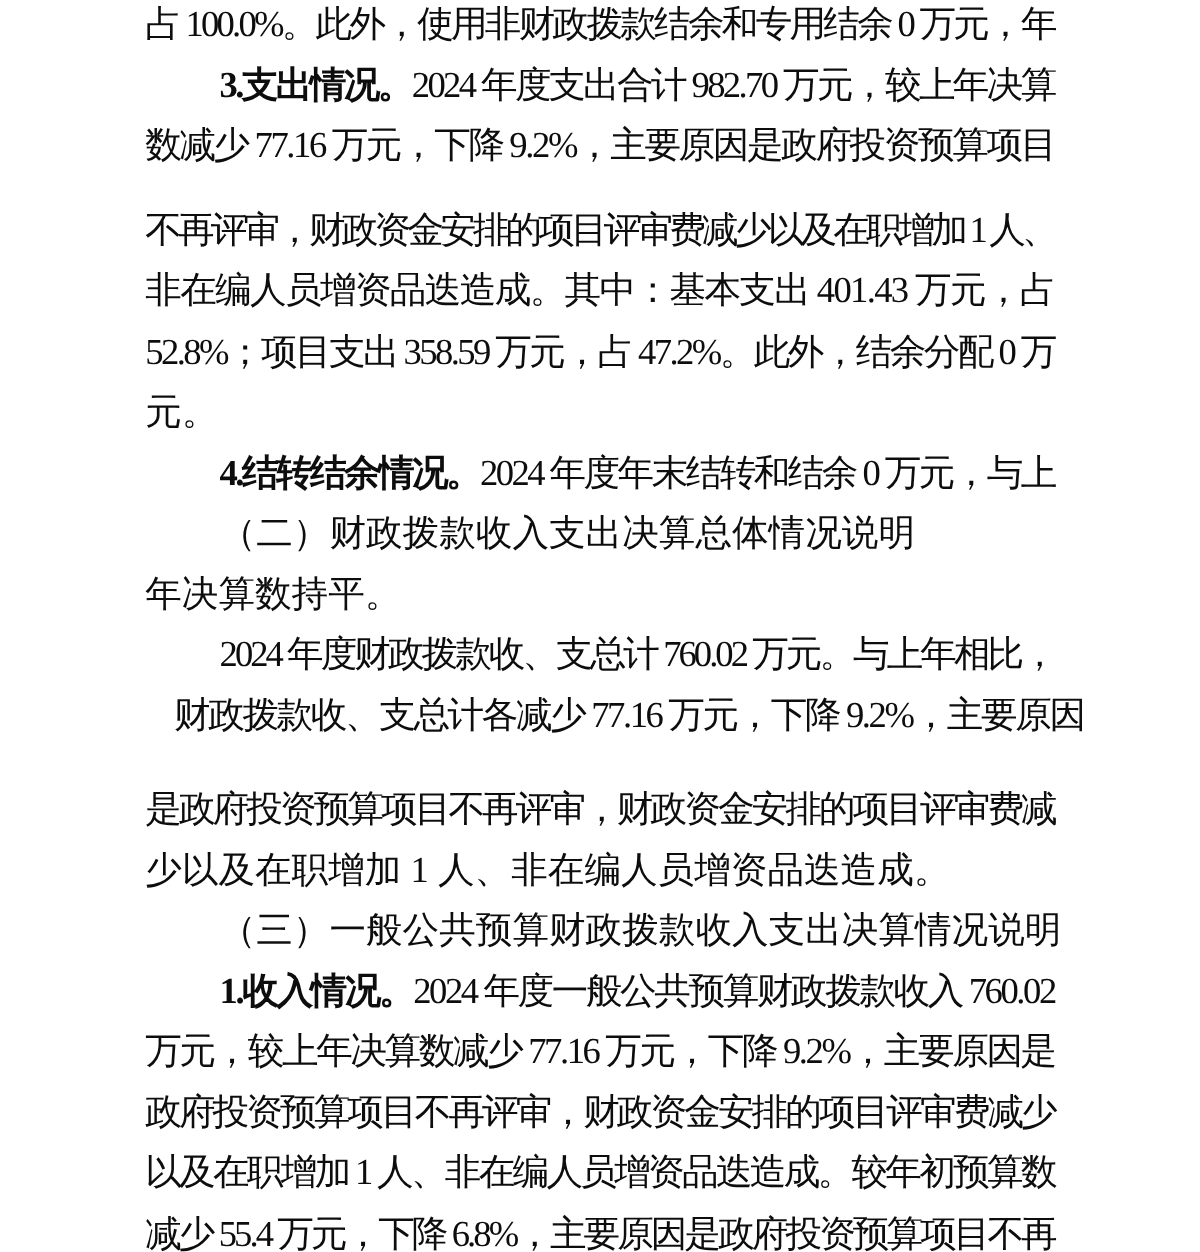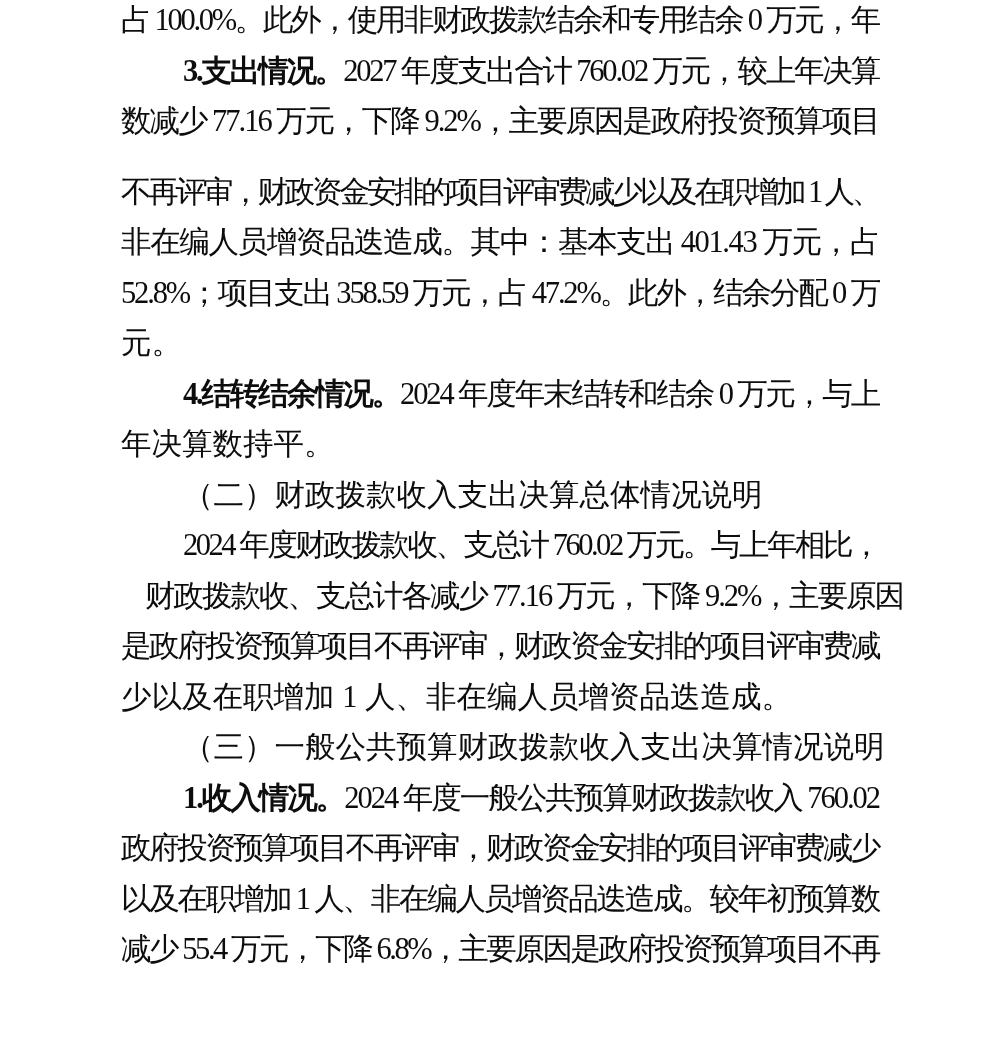--- a/index.html
+++ b/index.html
@@ -38,33 +38,34 @@
     font-weight: 700;
   }
 </style>
 </head>
 <body>
 
 <div class="page">
   <div class="content">
 
     <div class="line j" style="letter-spacing: -2.29309px;"><span>占 100.0%。此外，使用非财政拨款结余和专用结余 0 万元，年</span></div>
-    <div class="line j ind" style="letter-spacing: -2.18015px;"><span class="b">3.支出情况。</span><span>2027 年度支出合计 760.02 万元，较上年决算</span></div>
+    <div class="line j ind" style="letter-spacing: -2.18015px;"><span class="b">3.支出情况。</span><span>2024 年度支出合计 982.70 万元，较上年决算</span></div>
     <div class="line j" style="letter-spacing: -2.00138px; text-align: right;"><span>数减少 77.16 万元，下降 9.2%，主要原因是政府投资预算项目</span></div>
     <div class="line j" style="letter-spacing: -3.2px; margin-top: 20px;"><span>不再评审，财政资金安排的项目评审费减少以及在职增加 1 人、</span></div>
     <div class="line j" style="letter-spacing: -1.375px;"><span>非在编人员增资品迭造成。其中：基本支出 401.43 万元，占</span></div>
     <div class="line j" style="letter-spacing: -2.1457px; font-family: Liberation Serif, serif;"><span>52.8%；项目支出 358.59 万元，占 47.2%。此外，结余分配 0 万</span></div>
     <div class="line"><span>元。</span></div>
     <div class="line j ind" style="letter-spacing: -2.14516px;"><span class="b">4.结转结余情况。</span><span>2024 年度年末结转和结余 0 万元，与上</span></div>
+    <div class="line ind"><span>（二）财政拨款收入支出决算总体情况说明</span></div>
     <div class="line"><span>年决算数持平。</span></div>
-    <div class="line ind"><span>（二）财政拨款收入支出决算总体情况说明</span></div>
     <div class="line j ind" style="letter-spacing: -2.47727px;"><span>2024 年度财政拨款收、支总计 760.02 万元。与上年相比，</span></div>
     <div class="line j" style="letter-spacing: -2.00138px; margin-left: 24px;"><span>财政拨款收、支总计各减少 77.16 万元，下降 9.2%，主要原因</span></div>
-    <div class="line j" style="letter-spacing: -2.42593px;"><span>是政府投资预算项目不再评审，财政资金安排的项目评审费减</span></div>
+    <div class="line j" style="letter-spacing: -2.42593px; margin-top: 28px;"><span>是政府投资预算项目不再评审，财政资金安排的项目评审费减</span></div>
     <div class="line"><span>少以及在职增加 1 人、非在编人员增资品迭造成。</span></div>
     <div class="line ind"><span>（三）一般公共预算财政拨款收入支出决算情况说明</span></div>
     <div class="line j ind" style="letter-spacing: -2.01515px;"><span class="b">1.收入情况。</span><span>2024 年度一般公共预算财政拨款收入 760.02</span></div>
+    <div class="line j" style="letter-spacing: -2.00138px;"><span>万元，较上年决算数减少 77.16 万元，下降 9.2%，主要原因是</span></div>
     <div class="line j" style="letter-spacing: -2.42593px;"><span>政府投资预算项目不再评审，财政资金安排的项目评审费减少</span></div>
     <div class="line j" style="letter-spacing: -2.25862px;"><span>以及在职增加 1 人、非在编人员增资品迭造成。较年初预算数</span></div>
     <div class="line j" style="letter-spacing: -2.44991px;"><span>减少 55.4 万元，下降 6.8%，主要原因是政府投资预算项目不再</span></div>
 
   </div>
 </div>
 
 </body></html>

